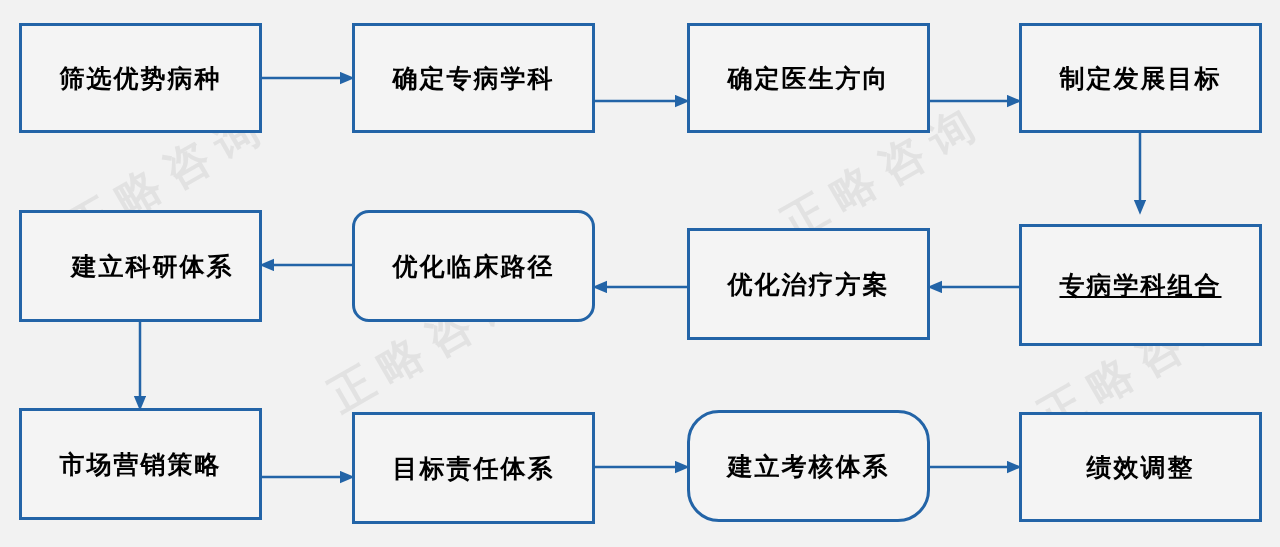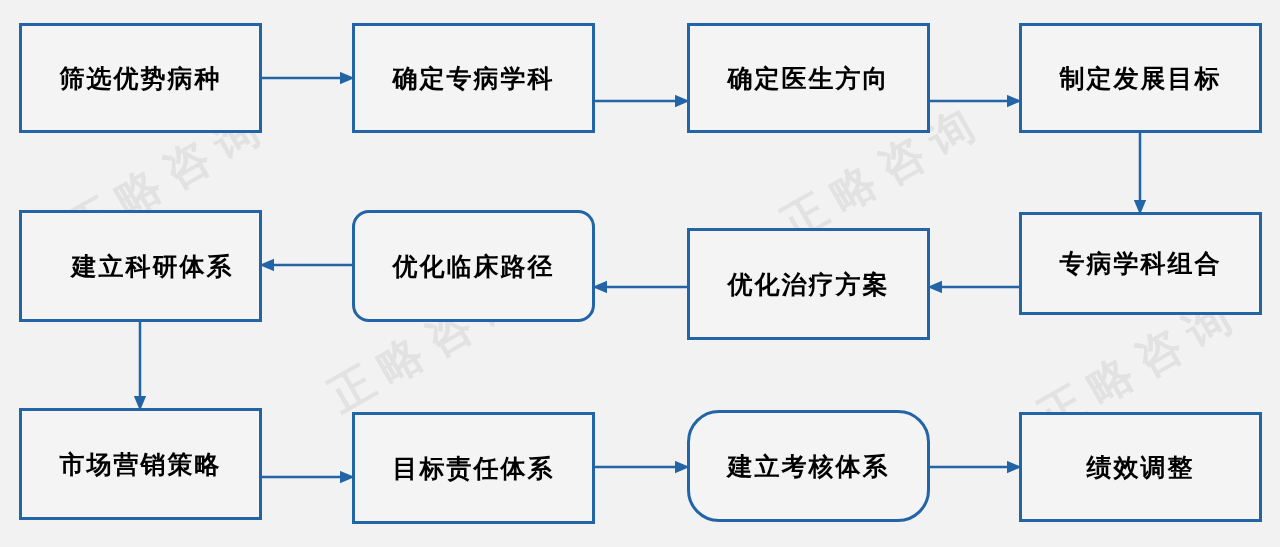--- a/index.html
+++ b/index.html
@@ -61,21 +61,21 @@
   <div class="watermark" style="left:1140px; top:364px;">正略咨询</div>
 
   <div class="flow-node" style="left:19px;   top:23px;  width:243px; height:110px;">筛选优势病种</div>
   <div class="flow-node" style="left:352px;  top:23px;  width:243px; height:110px;">确定专病学科</div>
   <div class="flow-node" style="left:687px;  top:23px;  width:243px; height:110px;">确定医生方向</div>
   <div class="flow-node" style="left:1019px; top:23px;  width:243px; height:110px;">制定发展目标</div>
 
   <div class="flow-node" style="left:19px;   top:210px; width:243px; height:112px;padding-left:24px;">建立科研体系</div>
   <div class="flow-node" style="left:352px;  top:210px; width:243px; height:112px;border-radius:17px;">优化临床路径</div>
   <div class="flow-node" style="left:687px;  top:228px; width:243px; height:112px;">优化治疗方案</div>
-  <div class="flow-node" style="left:1019px; top:212px; width:243px; height:103px;">专病学科组合</div>
+  <div class="flow-node" style="left:1019px; top:224px; width:243px; height:122px;text-decoration:underline;">专病学科组合</div>
 
   <div class="flow-node" style="left:19px;   top:408px; width:243px; height:112px;">市场营销策略</div>
   <div class="flow-node" style="left:352px;  top:412px; width:243px; height:112px;">目标责任体系</div>
   <div class="flow-node" style="left:687px;  top:410px; width:243px; height:112px;border-radius:32px;">建立考核体系</div>
   <div class="flow-node" style="left:1019px; top:412px; width:243px; height:110px;">绩效调整</div>
 
   <svg class="connectors" viewBox="0 0 1280 547">
     <defs>
       <marker id="arrow" markerWidth="7" markerHeight="6" refX="0.5" refY="2.5" orient="auto" markerUnits="strokeWidth">
         <path d="M0,0 L6,2.5 L0,5 z" fill="#2364a7"></path>

